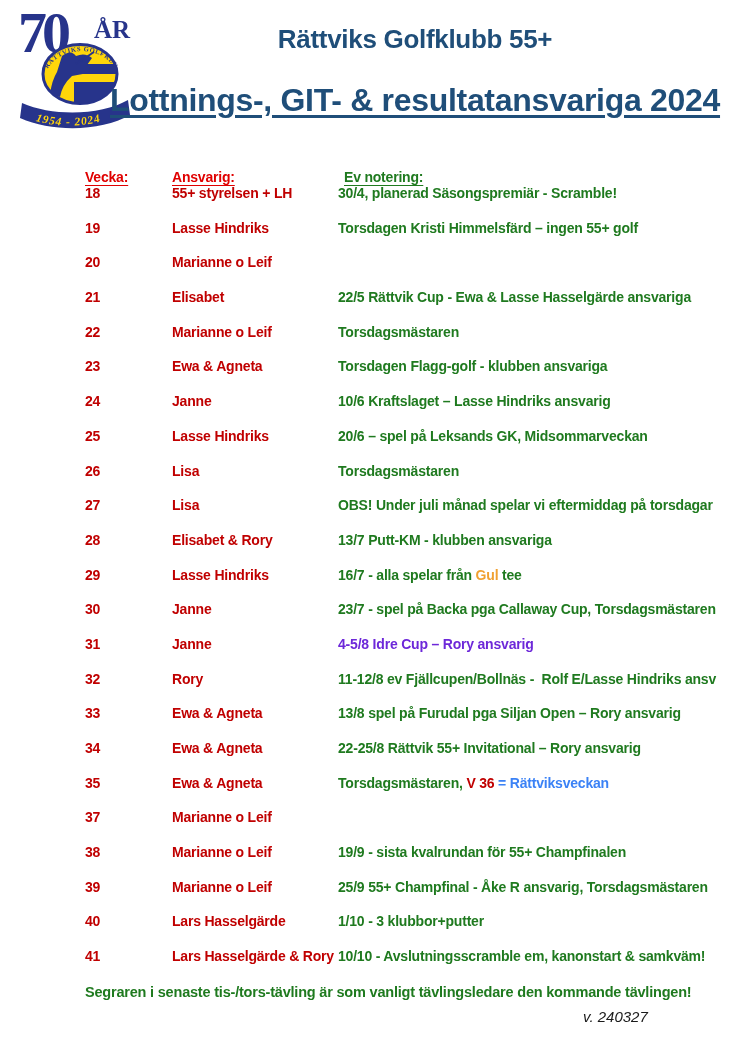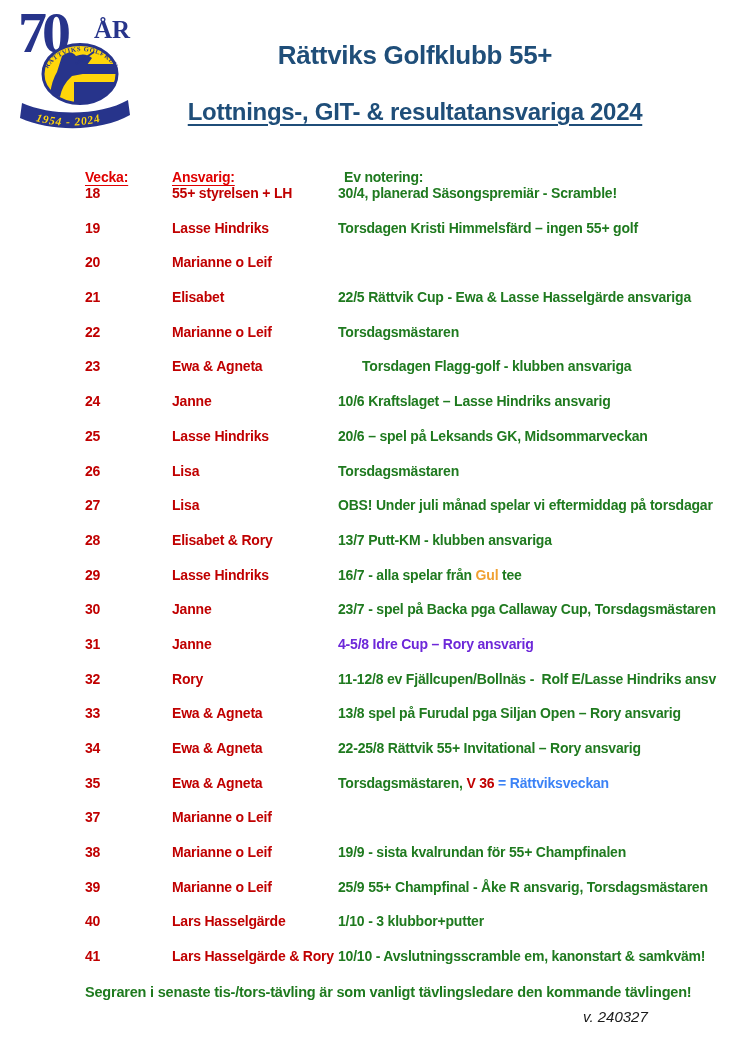--- a/index.html
+++ b/index.html
@@ -6,39 +6,39 @@
   body{
     width:751px;height:1038px;background:#ffffff;position:relative;
     font-family:"Liberation Sans", sans-serif;overflow:hidden;
   }
   .page{position:absolute;inset:0;}
   
   .logo{position:absolute;left:18px;top:2px;width:114px;height:134px;}
   
   .titles{position:absolute;left:100px;top:24px;width:630px;text-align:center;}
   .title{
-    margin:16px;font-size:26px;font-weight:bold;color:#1F4E79;letter-spacing:-0.3px;
+    margin:0;font-size:26px;font-weight:bold;color:#1F4E79;letter-spacing:-0.3px;
   }
   .subtitle{
-    margin:27px 0 0 0;font-size:24px;font-weight:bold;color:#1F4E79;
+    margin:27px 0 0 0;font-size:32px;font-weight:bold;color:#1F4E79;
     text-decoration:underline;text-underline-offset:4px;letter-spacing:-0.3px;
   }
   
   .schedule{
     position:absolute;top:150px;left:85px;width:655px;
     font-size:14px;font-weight:bold;letter-spacing:-0.2px;
   }
   .thead{display:flex;height:35px;align-items:flex-end;}
   .row{display:flex;height:34.7px;align-items:flex-start;}
   .cell{display:block;}
   .w-week{flex:0 0 87px;width:87px;}
   .w-name{flex:0 0 166px;width:166px;white-space:pre;}
   .w-note{flex:1;white-space:pre;}
   .hdr-red{color:#E00000;text-decoration:underline;text-underline-offset:3px;}
-  .hdr-green{color:#1F7A1F;text-underline-offset:3px;padding-left:6px;}
+  .hdr-green{color:#1F7A1F;text-decoration:underline;text-underline-offset:3px;padding-left:6px;}
   .week{color:#C00000;}
   .name{color:#C00000;}
   .note{color:#1F7A1F;}
   
   .footer-note{
     position:absolute;left:85px;top:984px;color:#1F7A1F;
     font-size:14.5px;font-weight:bold;letter-spacing:-0.2px;white-space:pre;
   }
   .version{
     position:absolute;left:583px;top:1008px;color:#1A1A1A;
@@ -116,21 +116,21 @@
           <span class="cell w-note note"><span style="color: rgb(31, 122, 31);">22/5 Rättvik Cup - Ewa &amp; Lasse Hasselgärde ansvariga</span></span>
         </div>
         <div class="row">
           <span class="cell w-week week">22</span>
           <span class="cell w-name name">Marianne o Leif</span>
           <span class="cell w-note note"><span style="color: rgb(31, 122, 31);">Torsdagsmästaren</span></span>
         </div>
         <div class="row">
           <span class="cell w-week week">23</span>
           <span class="cell w-name name">Ewa &amp; Agneta</span>
-          <span class="cell w-note note"><span style="color: rgb(31, 122, 31); margin-left: 24px;">Torsdagen Flagg-golf - klubben ansvariga</span></span>
+          <span class="cell w-note note"><span style="color: rgb(31, 122, 31);">Torsdagen Flagg-golf - klubben ansvariga</span></span>
         </div>
         <div class="row">
           <span class="cell w-week week">24</span>
           <span class="cell w-name name">Janne</span>
           <span class="cell w-note note"><span style="color: rgb(31, 122, 31);">10/6 Kraftslaget – Lasse Hindriks ansvarig</span></span>
         </div>
         <div class="row">
           <span class="cell w-week week">25</span>
           <span class="cell w-name name">Lasse Hindriks</span>
           <span class="cell w-note note"><span style="color: rgb(31, 122, 31);">20/6 – spel på Leksands GK, Midsommarveckan</span></span>

